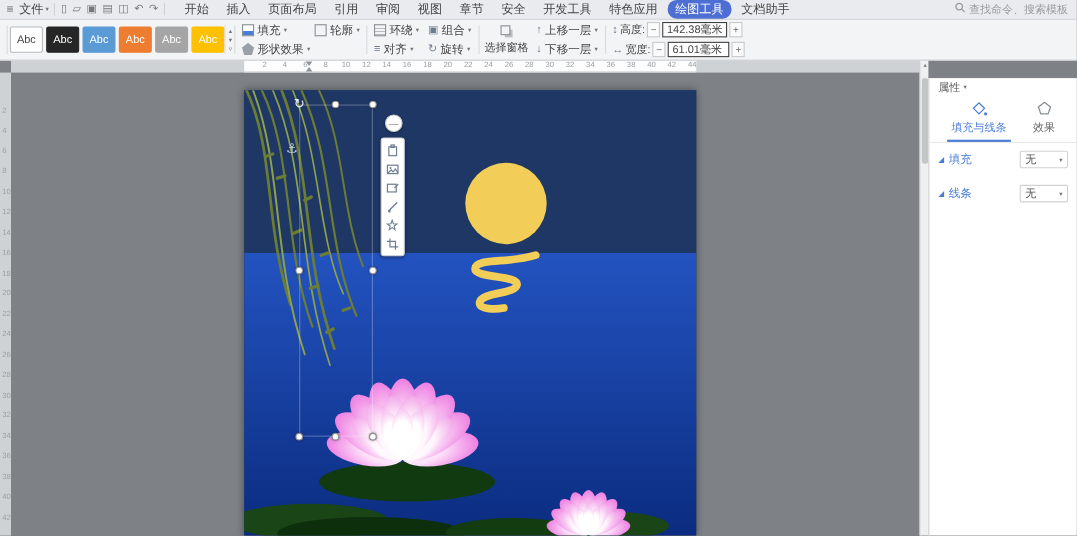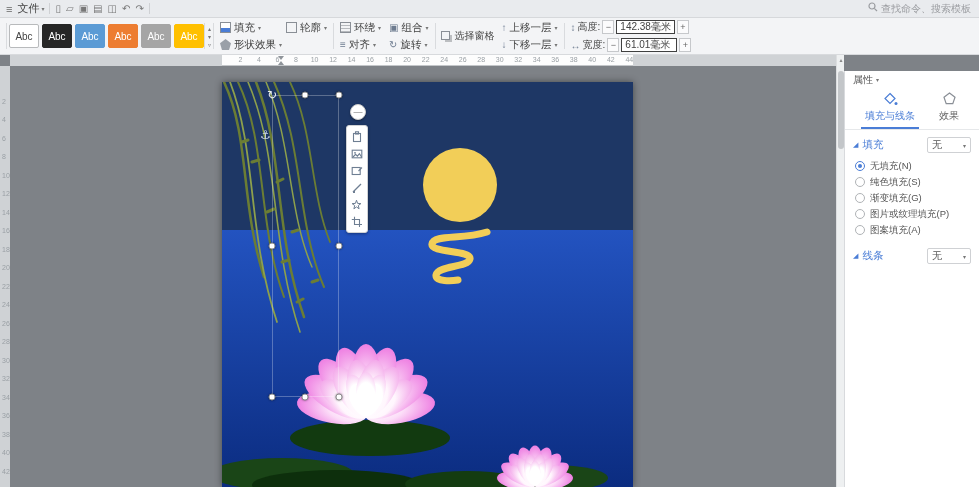--- a/index.html
+++ b/index.html
@@ -33,21 +33,21 @@
   .mi-swatch { border:1px solid #8a8f96; background:linear-gradient(#fff 55%, #4a7dd6 55%); }
   .mi-pent { clip-path:polygon(50% 0,100% 38%,82% 100%,18% 100%,0 38%); background:#9aa0a8; }
   .mi-lines { border:1px solid #8a8f96; background:repeating-linear-gradient(0deg,#b7babe 0 1px,transparent 1px 3px); }
   .mi-panes { width:9px; height:9px; border:1px solid #8a8f96; box-shadow:3px 3px 0 -1px #bcbec1; margin:0 3px 2px 0; }
   .mi-glyph { color:#6d7b8f; font-size:10px; width:auto; line-height:11px; }
   #preset-gallery { display:flex; gap:3px; align-items:center; }
   .preset { width:30px; height:24px; border:1px solid #c0c2c5; border-radius:2px; display:flex;
     align-items:center; justify-content:center; font-size:10px; }
   .gallery-arrows { display:flex; flex-direction:column; justify-content:center; gap:1px; color:#777; font-size:6px;
     border-left:1px solid #d9dbde; padding-left:3px; height:26px; }
-  .bigbtn { display:flex; flex-direction:row; align-items:center; justify-content:center; gap:2px;
+  .bigbtn { display:flex; flex-direction:column; align-items:center; justify-content:center; gap:2px;
     font-size:10px; color:#444; padding:0 3px; white-space:nowrap; }
   .spin-row { display:flex; align-items:center; gap:2px; height:15px; font-size:10px; color:#444; white-space:nowrap; }
   .spin-btn { width:12px; height:14px; border:1px solid #c6c8cb; background:#fbfbfc; display:flex;
     align-items:center; justify-content:center; font-size:9px; color:#666; }
   .spin-field { border:1px solid #404040; background:#fff; font-size:10px; padding:0 3px; height:14px;
     display:flex; align-items:center; min-width:56px; }
 
   
   .ruler-h { position:absolute; top:55px; left:10px; width:826px; height:11px; background:#cfd2d5; overflow:hidden; z-index:4; }
   .ruler-h .doc-zone { position:absolute; left:212px; top:0; width:411px; height:11px; background:#fdfdfd; border-bottom:1px solid #c3c6c9; }
@@ -115,20 +115,34 @@
     <span id="quick-icons">
         <span class="qicon">▯</span>
         <span class="qicon">▱</span>
         <span class="qicon">▣</span>
         <span class="qicon">▤</span>
         <span class="qicon">◫</span>
         <span class="qicon">↶</span>
         <span class="qicon">↷</span>
       </span>
     <span class="vsep"></span>
+    <span id="tab-strip">
+        <span class="tab">开始</span>
+        <span class="tab">插入</span>
+        <span class="tab">页面布局</span>
+        <span class="tab">引用</span>
+        <span class="tab">审阅</span>
+        <span class="tab">视图</span>
+        <span class="tab">章节</span>
+        <span class="tab">安全</span>
+        <span class="tab">开发工具</span>
+        <span class="tab">特色应用</span>
+        <span class="tab active">绘图工具</span>
+        <span class="tab">文档助手</span>
+      </span>
     <span class="search">
       <svg width="10" height="10" viewBox="0 0 10 10">
         <circle cx="4" cy="4" r="3" fill="none" stroke="#9a9ca0" stroke-width="1.2"></circle>
         <line x1="6.3" y1="6.3" x2="9" y2="9" stroke="#9a9ca0" stroke-width="1.2"></line>
       </svg>
       <span>查找命令、搜索模板</span>
     </span>
   </div>
 
   <div class="ribbon">
@@ -409,42 +423,20 @@
 
     <div class="psection">
       <div class="psection-header">
         <span class="tri">◢</span>
         <span>填充</span>
         <span class="pdrop">
           <span>无</span>
           <span class="caret">▾</span>
         </span>
       </div>
-      <div class="radio-list">
-          <div class="radio-row">
-            <span class="radio sel"></span>
-            <span>无填充(N)</span>
-          </div>
-          <div class="radio-row">
-            <span class="radio"></span>
-            <span>纯色填充(S)</span>
-          </div>
-          <div class="radio-row">
-            <span class="radio"></span>
-            <span>渐变填充(G)</span>
-          </div>
-          <div class="radio-row">
-            <span class="radio"></span>
-            <span>图片或纹理填充(P)</span>
-          </div>
-          <div class="radio-row">
-            <span class="radio"></span>
-            <span>图案填充(A)</span>
-          </div>
-        </div>
     </div>
 
     <div class="psection">
       <div class="psection-header">
         <span class="tri">◢</span>
         <span>线条</span>
         <span class="pdrop">
           <span>无</span>
           <span class="caret">▾</span>
         </span>

